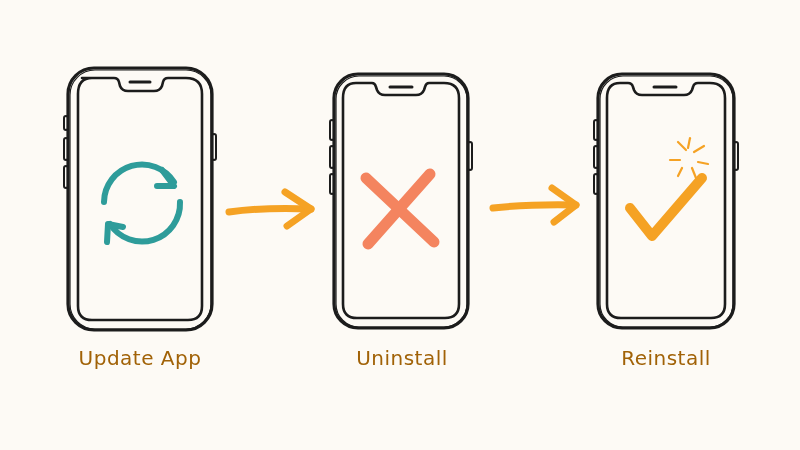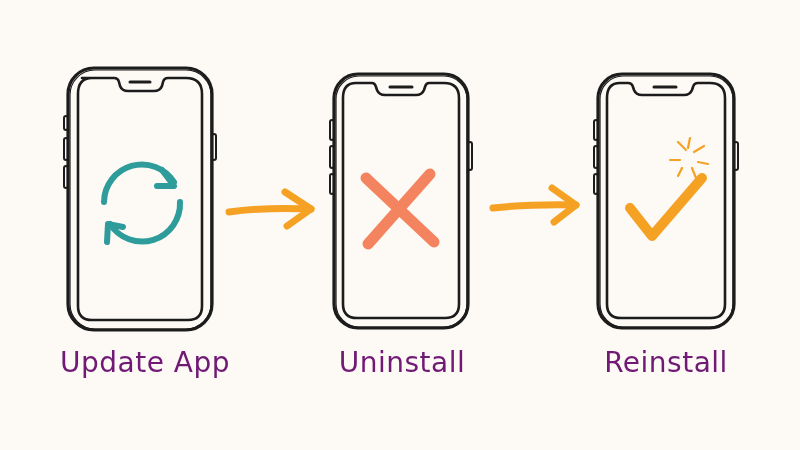--- a/index.html
+++ b/index.html
@@ -7,22 +7,22 @@
     width: 800px; height: 450px; overflow: hidden;
     background: #fdfaf5;
     font-family: "DejaVu Sans", sans-serif;
     position: relative;
   }
   .stage { position: absolute; left: 0; top: 0; width: 800px; height: 450px; }
   .phone { position: absolute; }
   .label {
     position: absolute;
     font-family: "DejaVu Sans", sans-serif;
-    font-size: 28px;
-    color: #701a75;
+    font-size: 20px;
+    color: #a16207;
     text-align: center;
     letter-spacing: 0.5px;
     white-space: nowrap;
   }
   .arrow { position: absolute; }
 </style>
 </head>
 <body>
 
 <div class="stage">

